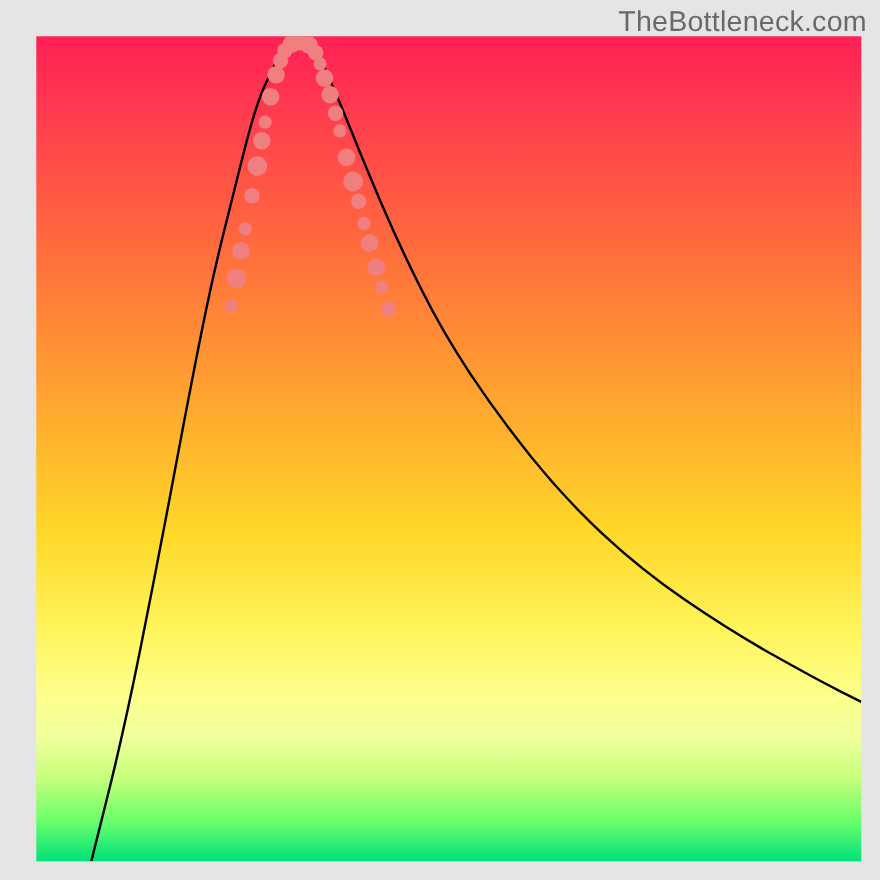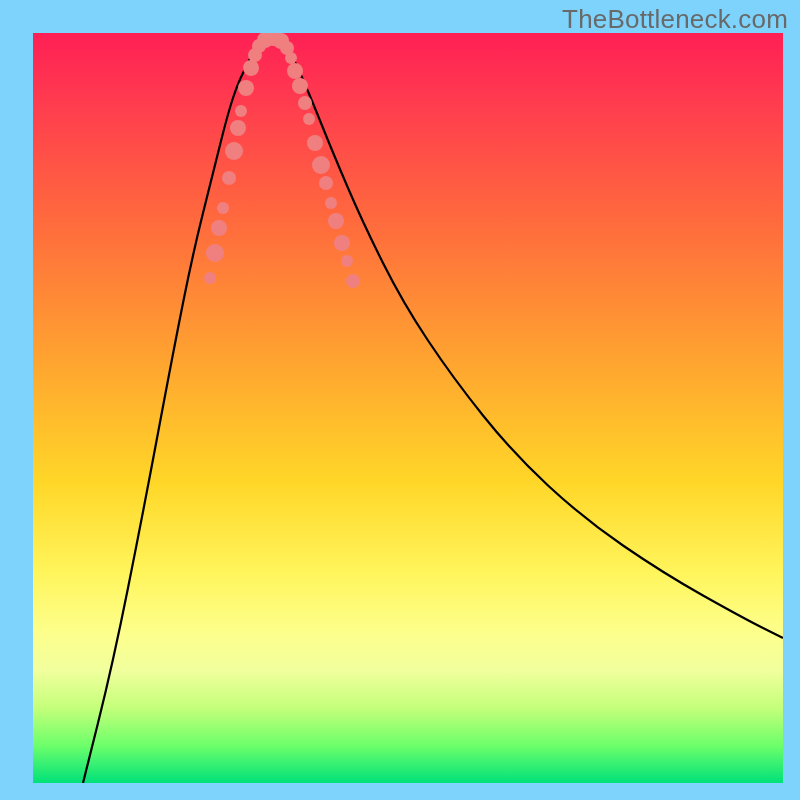--- a/index.html
+++ b/index.html
@@ -10,21 +10,21 @@
     overflow: hidden;
     background: #000;
     font-family: Arial, Helvetica, sans-serif;
   }
   .frame {
     position: absolute;
     left: 0;
     top: 0;
     width: 800px;
     height: 800px;
-    background: #7dd3fc;
+    background: #e5e5e5;
   }
   .plot-area {
     position: absolute;
     left: 33px;
     top: 33px;
     width: 750px;
     height: 750px;
     
     background: linear-gradient(to bottom,
       #ff1f55 0%,

